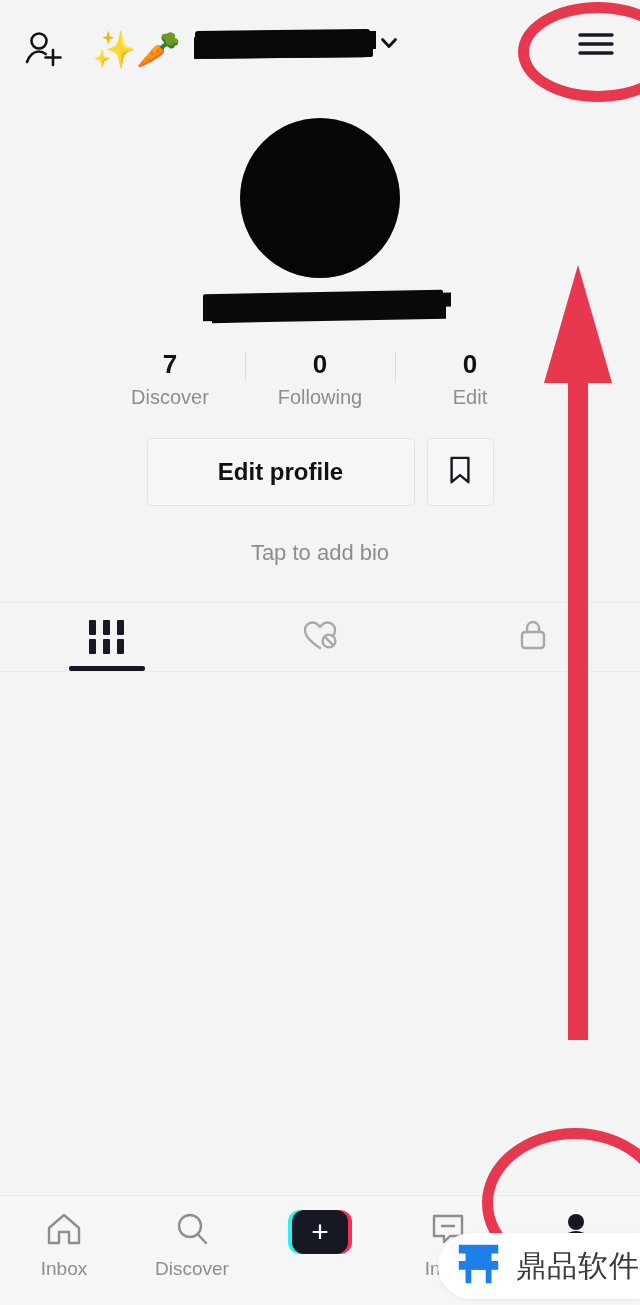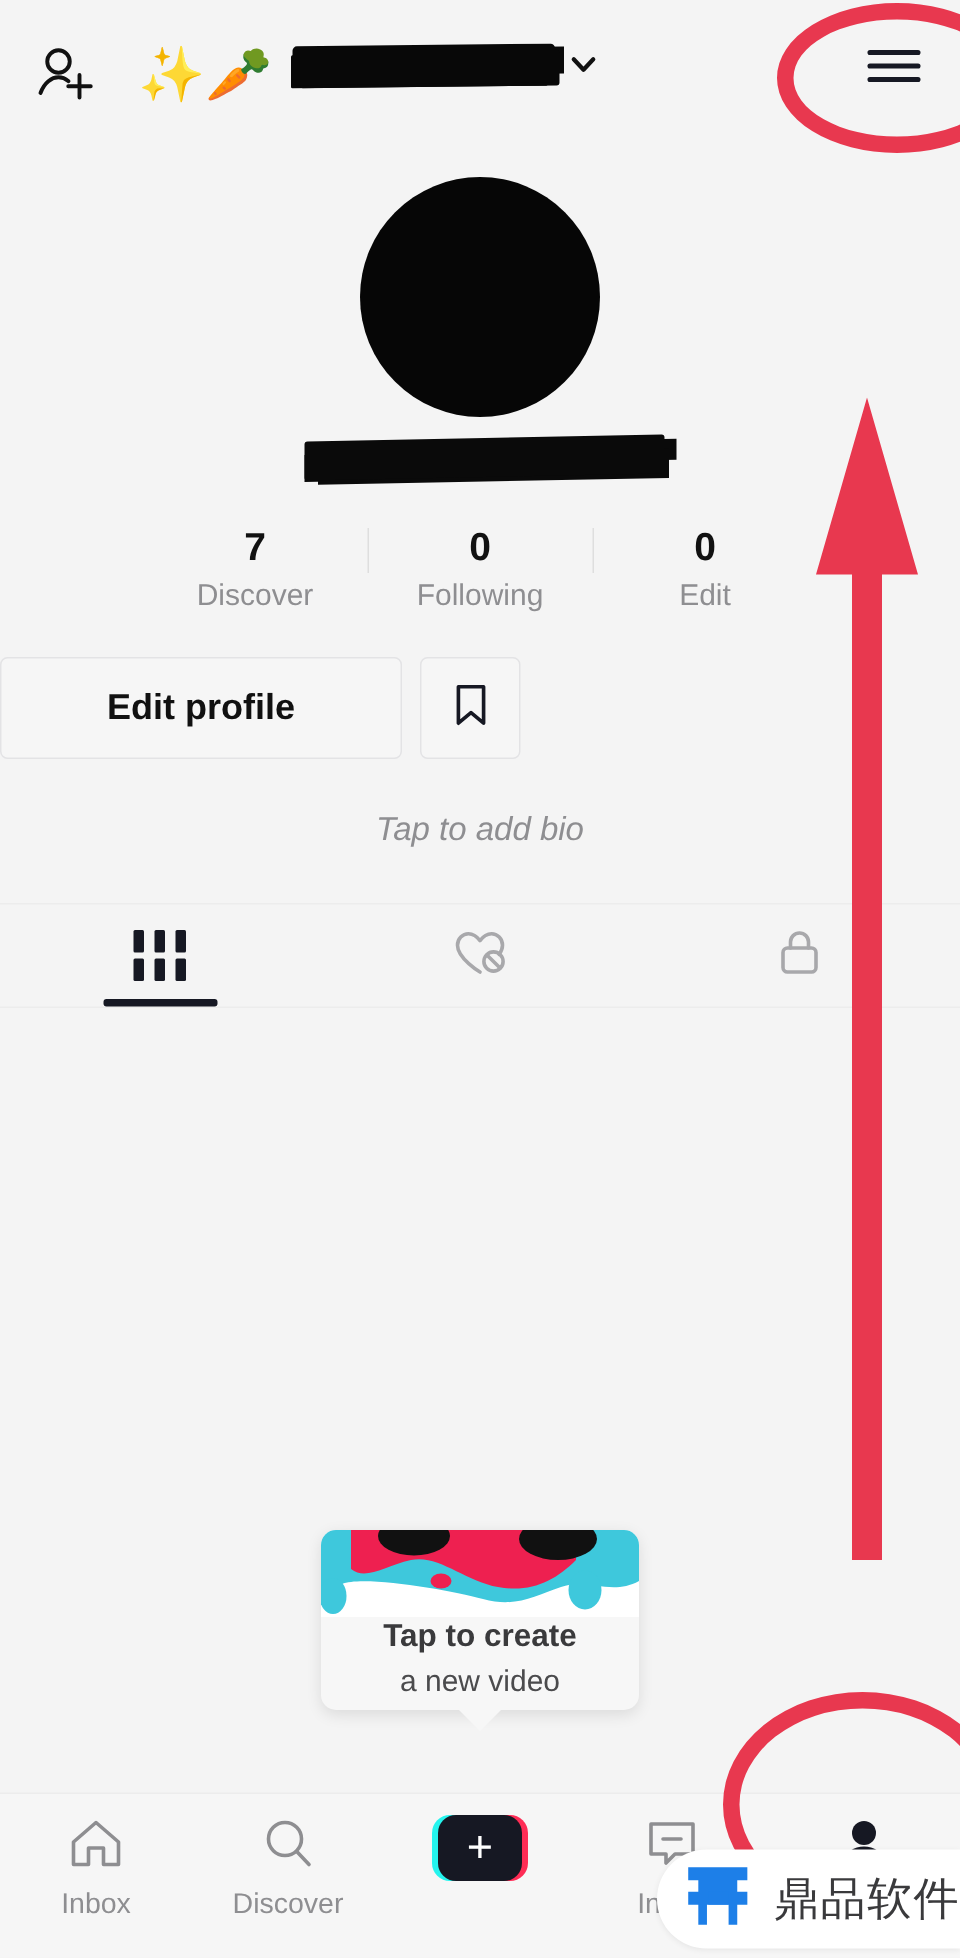--- a/index.html
+++ b/index.html
@@ -60,39 +60,39 @@
   .stat { width: 150px; text-align: center; position: relative; }
   .stat-val { font-size: 26px; font-weight: bold; color: #111; line-height: 32px; }
   .stat-lbl { font-size: 20px; color: #8e8e91; line-height: 30px; margin-top: 2px; }
   .stat + .stat::before {
     content: ""; position: absolute; left: 0; top: 4px;
     width: 1px; height: 30px; background: #dedede;
   }
 
   .actions {
     position: absolute; top: 438px; left: 0; width: 640px;
-    display: flex; align-items: center; gap: 12px; border-radius: 31px;
+    display: flex; justify-content: center; align-items: center; gap: 12px; border-radius: 31px;
   }
   .btn-edit {
     width: 268px; height: 68px;
     border: 1px solid #e3e3e5; border-radius: 5px;
     background: #f6f6f6;
     font-size: 24px; font-weight: bold; color: #111;
     display: flex; align-items: center; justify-content: center;
     font-family: "Liberation Sans", sans-serif;
   }
   .btn-bookmark {
     width: 67px; height: 68px;
     border: 1px solid #e3e3e5; border-radius: 5px;
     background: #f6f6f6;
     display: flex; align-items: center; justify-content: center;
   }
   .bio {
     position: absolute; top: 540px; left: 0; width: 640px;
-    text-align: center; font-size: 22px; color: #8e8e91; font-style: italic;
+    text-align: center; font-size: 22px; color: #8e8e91;
   }
 
   
   .tabs {
     position: absolute; top: 602px; left: 0; width: 640px; height: 70px;
     border-top: 1px solid #ececec; border-bottom: 1px solid #ececec;
     display: flex;
   }
   .tab { flex: 1; display: flex; flex-direction: column; align-items: center; justify-content: center; position: relative; }
   .tab-underline {
@@ -253,39 +253,20 @@
     <div class="tab">
       <span>
         <svg viewBox="0 0 34 36" width="34" height="36">
           <rect x="6" y="15" width="22" height="16" rx="3" fill="none" stroke="#a8a8ab" stroke-width="2.4"></rect>
           <path d="M11 15v-4a6 6 0 0 1 12 0v4" fill="none" stroke="#a8a8ab" stroke-width="2.4" stroke-linecap="round"></path>
         </svg>
       </span>
     </div>
   </div>
 
-  <div class="tooltip">
-    <div class="tt-art">
-      <svg viewBox="0 0 212 58" width="212" height="58" preserveAspectRatio="none">
-        <rect width="212" height="58" fill="#ffffff"></rect>
-        <path d="M0 0h212v34c-18 10-34-2-52 4s-30 14-52 8S28 30 14 36 0 44 0 44z" fill="#3ec8dc"></path>
-        <path d="M20 0h150v20c-14 14-30 22-52 18S78 16 60 20 30 34 20 26z" fill="#ee2050"></path>
-        <ellipse cx="62" cy="4" rx="24" ry="13" fill="#111"></ellipse>
-        <ellipse cx="158" cy="6" rx="26" ry="14" fill="#111"></ellipse>
-        <ellipse cx="80" cy="34" rx="7" ry="5" fill="#ee2050"></ellipse>
-        <ellipse cx="8" cy="44" rx="9" ry="12" fill="#3ec8dc"></ellipse>
-        <ellipse cx="176" cy="40" rx="11" ry="13" fill="#3ec8dc"></ellipse>
-      </svg>
-    </div>
-    <div class="tt-text">
-      <div class="tt-l1">Tap to create</div>
-      <div class="tt-l2">a new video</div>
-    </div>
-    <div class="tt-arrow"></div>
-  </div>
 
   <div class="bottomnav">
     <div class="nav-item">
       <span>
         <svg viewBox="0 0 40 38" width="40" height="38">
           <path d="M5 18 20 5l15 13v15H25v-11h-10v11H5z" fill="none" stroke="#8e8e91" stroke-width="2.4" stroke-linejoin="round"></path>
         </svg>
       </span>
       <span class="nav-lbl">Inbox</span>
     </div>

